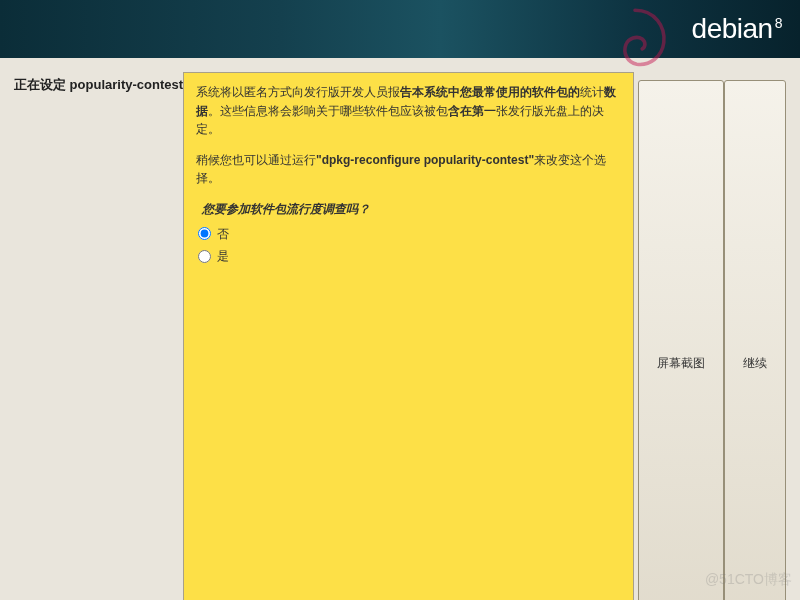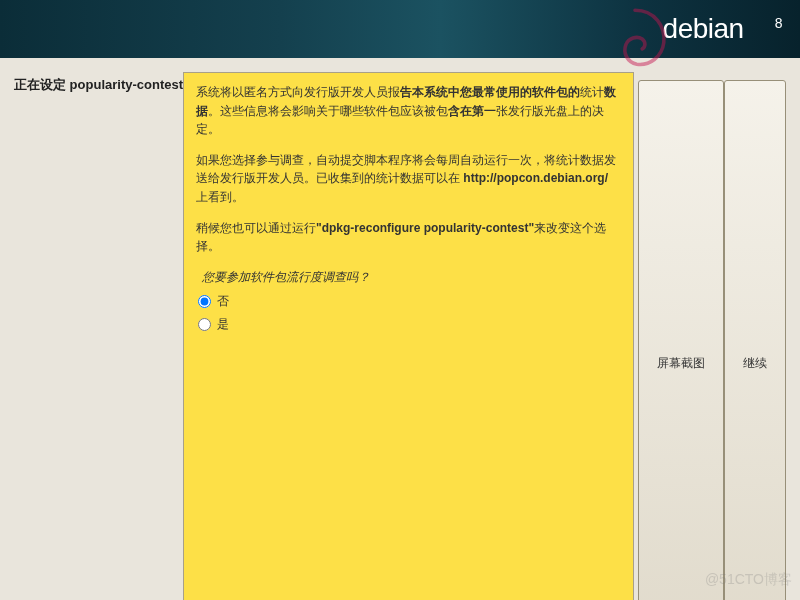--- a/index.html
+++ b/index.html
@@ -23,21 +23,20 @@
       height: 90px;
       opacity: 0.85;
     }
     .brand {
       color: #fff;
       font-size: 28px;
       font-weight: 400;
       letter-spacing: -0.5px;
       display: flex;
       align-items: flex-start;
-      gap: 29px;
     }
     .brand sup {
       font-size: 14px;
       margin-left: 2px;
       margin-top: 2px;
     }
 
     .content-wrap {
       padding: 14px 10px 8px 10px;
       height: 596px;
@@ -59,20 +58,21 @@
       color: #333;
       line-height: 1.55;
       overflow: hidden;
     }
     .para { margin-bottom: 12px; word-break: break-all; }
     .para b { font-weight: bold; }
     .question {
       font-style: italic;
       margin: 4px 0 6px 6px;
       font-size: 12px;
+      font-weight: bold;
     }
     .options { margin: 4px 0 0 2px; }
     .option {
       display: flex;
       align-items: center;
       gap: 6px;
       margin: 4px 0;
       font-size: 12px;
       cursor: pointer;
     }
@@ -115,23 +115,20 @@
 </div>
 
 <div class="content-wrap">
   <div class="page-title">正在设定 popularity-contest</div>
 
   <div class="panel">
     <div class="para">
       <span>系统将以匿名方式向发行版开发人员报</span><b>告本系统中您最常使用的软件包的</b><span>统计</span><b>数据</b><span>。这些信息将会影响关于哪些软件包应该被包</span><b>含在第一</b><span>张发行版光盘上的决定。</span>
     </div>
     <div class="para">
-      <span>如果您选择参与调查，自动提交脚本程序将会每周自动运行一次，将统计数据发送给发行版开发人员。已收集到的统计数据可以在 </span><b>http://popcon.debian.org/</b><span> 上看到。</span>
-    </div>
-    <div class="para">
       <span>稍候您也可以通过运行</span><b>"dpkg-reconfigure popularity-contest"</b><span>来改变这个选择。</span>
     </div>
     <div class="question">您要参加软件包流行度调查吗？</div>
 
     <div class="options">
       <label class="option">
         <input type="radio" name="popc" checked="" style="">
         <span>否</span>
       </label>
       <label class="option">

